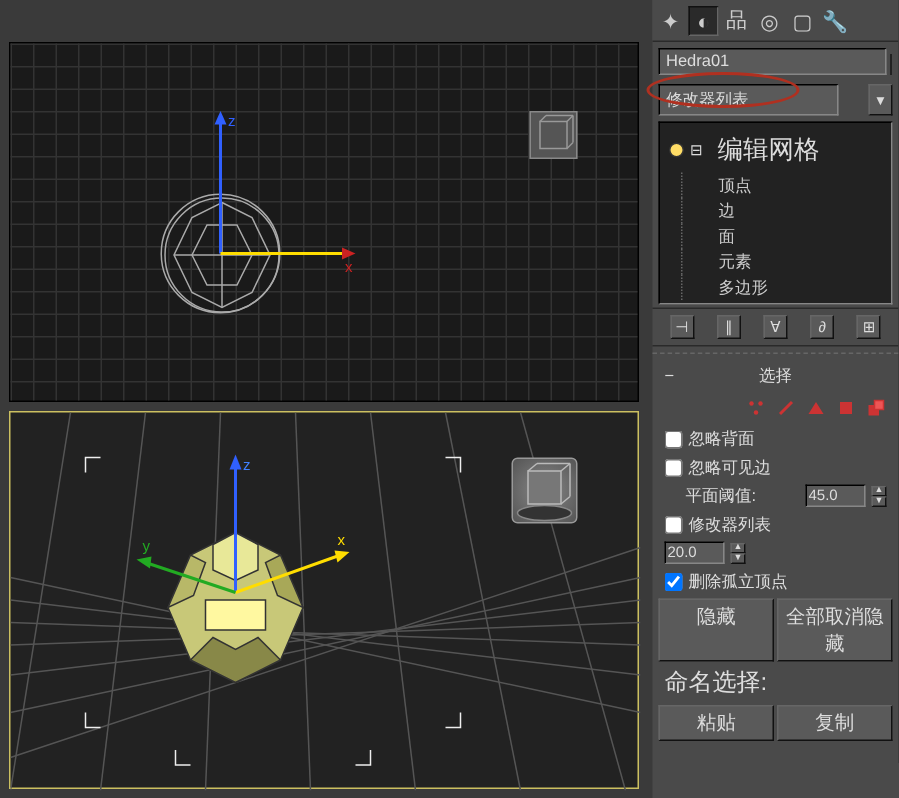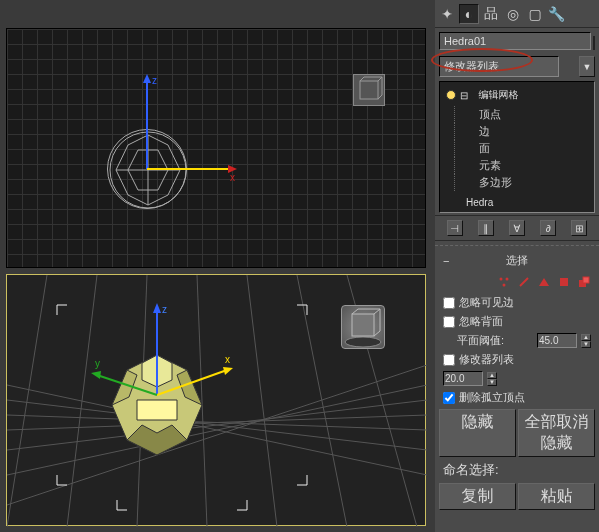--- a/index.html
+++ b/index.html
@@ -17,39 +17,39 @@
 .name-input { flex: 1; background: #5a5a5a; border: 1px inset #333; color: #ddd; padding: 2px 4px; font-size: 11px; }
 .color-swatch { width: 14px; height: 14px; background: #999; border: 1px solid #222; }
 .modifier-row { display: flex; padding: 2px 4px; gap: 20px; }
 .modifier-select { flex: 1; background: #5a5a5a; border: 1px inset #333; color: #ddd; padding: 2px 4px; font-size: 11px; }
 .dropdown-btn { width: 16px; background: #5a5a5a; border: 1px outset #666; color: #ddd; display: flex; align-items: center; justify-content: center; font-size: 9px; }
 .red-circle { position: absolute; border: 2px solid #b03020; border-radius: 50%; pointer-events: none; }
 .stack-panel { background: #222; margin: 2px 4px; padding: 2px; border: 1px inset #333; }
 .stack-header { display: flex; align-items: center; gap: 4px; padding: 2px 4px; }
 .bulb { width: 10px; height: 10px; background: #ffdd66; border-radius: 50%; border: 1px solid #333; }
 .expand { color: #ddd; font-size: 10px; }
-.stack-item { color: #ddd; font-size: 10px; padding: 2px 6px; }
+.stack-item { color: #ddd; font-size: 17px; padding: 2px 6px; }
 .stack-sub { padding-left: 24px; color: #ccc; font-size: 11px; border-left: 1px dotted #666; margin-left: 12px; padding-top: 1px; padding-bottom: 1px; }
 .stack-btns { display: flex; justify-content: space-around; padding: 4px; border-top: 1px solid #2a2a2a; border-bottom: 1px solid #2a2a2a; }
 .stack-btn { width: 16px; height: 16px; background: #5a5a5a; border: 1px outset #666; color: #ddd; font-size: 10px; display: flex; align-items: center; justify-content: center; }
 .hr-dashed { border: none; border-top: 1px dashed #666; margin: 4px 0; }
 .rollout-header { display: flex; align-items: center; justify-content: center; padding: 3px; color: #ddd; font-size: 11px; position: relative; }
 .rollout-minus { position: absolute; left: 8px; }
 .sel-icons { display: flex; justify-content: flex-end; gap: 6px; padding: 4px 8px; }
 .sel-icon { width: 14px; height: 14px; display: flex; align-items: center; justify-content: center; }
 .check-row { display: flex; align-items: center; gap: 4px; padding: 2px 8px; color: #ddd; font-size: 11px; }
 .check-row input[type=checkbox] { width: 12px; height: 12px; }
 .spinner-row { display: flex; align-items: center; gap: 4px; padding: 2px 8px; color: #ddd; font-size: 11px; }
 .spinner-row .label { flex: 1; }
 .spinner-input { width: 40px; background: #5a5a5a; border: 1px inset #333; color: #ddd; padding: 1px 1px; font-size: 10px; }
 .spinner-btns { display: flex; flex-direction: column; }
 .spin-btn { width: 10px; height: 7px; background: #5a5a5a; border: 1px outset #666; font-size: 6px; line-height: 5px; text-align: center; color: #ddd; }
 .btn-row { display: flex; gap: 2px; padding: 2px 4px; }
-.panel-btn { flex: 1; background: #5a5a5a; border: 1px outset #666; color: #ddd; font-size: 16px; padding: 2px; text-align: center; }
-.section-label { color: #ddd; font-size: 13px; padding: 2px 8px; }
+.panel-btn { flex: 1; background: #5a5a5a; border: 1px outset #666; color: #ddd; font-size: 13px; padding: 2px; text-align: center; }
+.section-label { color: #ddd; font-size: 16px; padding: 2px 8px; }
 .hedra-wire { position: absolute; left: 100px; top: 100px; width: 80px; height: 80px; border-radius: 50%; border: 1px solid #aaa; }
 .cube-icon { position: absolute; right: 40px; top: 45px; width: 32px; height: 32px; background: #555; border: 1px solid #888; }
 .cube-icon2 { position: absolute; right: 40px; top: 30px; width: 44px; height: 44px; background: radial-gradient(#888,#555); border: 1px solid #999; border-radius: 4px; }
 .hedra-solid { position: absolute; left: 70px; top: 50px; width: 160px; height: 160px; }
 </style>
 </head>
 <body>
 
 <div class="viewport-area">
   <div class="top-viewport">
@@ -217,21 +217,20 @@
     <div class="stack-header">
       <div class="bulb"></div>
       <span class="expand">⊟</span>
       <span class="stack-item">编辑网格</span>
     </div>
     <div class="stack-sub">顶点</div>
     <div class="stack-sub">边</div>
     <div class="stack-sub">面</div>
     <div class="stack-sub">元素</div>
     <div class="stack-sub">多边形</div>
-    <div class="stack-item" style="padding-left:24px;margin-top:4px">Hedra</div>
   </div>
 
   <div class="stack-btns">
     <div class="stack-btn">⊣</div>
     <div class="stack-btn">∥</div>
     <div class="stack-btn">∀</div>
     <div class="stack-btn">∂</div>
     <div class="stack-btn">⊞</div>
   </div>
 
@@ -268,25 +267,25 @@
     <div class="sel-icon">
         <svg width="12" height="12">
           <rect x="1" y="4" width="7" height="7" fill="#cc3333"></rect>
           <rect x="5" y="1" width="6" height="6" fill="#ee5555" stroke="#cc3333"></rect>
         </svg>
       </div>
   </div>
 
   <div class="check-row">
     <input type="checkbox" style="">
-    <span>忽略可见边</span>
+    <span>忽略背面</span>
   </div>
   <div class="check-row">
     <input type="checkbox" style="">
-    <span>忽略背面</span>
+    <span>忽略可见边</span>
   </div>
   <div class="spinner-row">
     <span class="label" style="padding-left:14px">平面阈值:</span>
     <input class="spinner-input" value="45.0" style="">
     <div class="spinner-btns">
         <div class="spin-btn">▲</div>
         <div class="spin-btn">▼</div>
       </div>
   </div>
   <div class="check-row">
@@ -304,16 +303,16 @@
     <input type="checkbox" checked="" style="">
     <span>删除孤立顶点</span>
   </div>
 
   <div class="btn-row">
     <div class="panel-btn">隐藏</div>
     <div class="panel-btn">全部取消隐藏</div>
   </div>
   <div class="section-label">命名选择:</div>
   <div class="btn-row">
+    <div class="panel-btn">粘贴</div>
     <div class="panel-btn">复制</div>
-    <div class="panel-btn">粘贴</div>
   </div>
 </div>
 
 </body></html>

